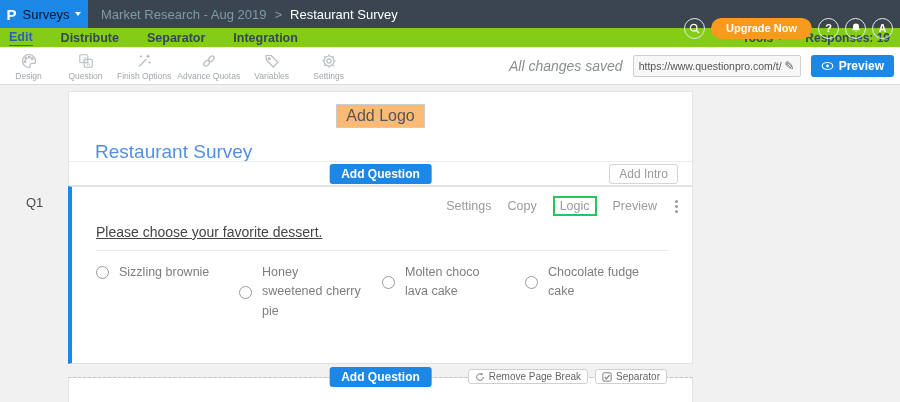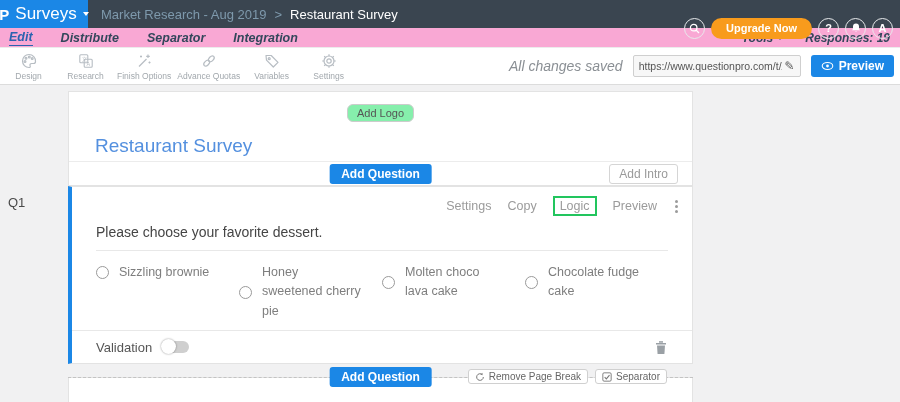--- a/index.html
+++ b/index.html
@@ -2,30 +2,30 @@
 <html><head>
 <meta charset="utf-8">
 <style>
   * { margin:0; padding:0; box-sizing:border-box; }
   html,body { width:900px; height:402px; font-family:"Liberation Sans", sans-serif; background:#fff; overflow:hidden; }
 
   
   .topbar { height:28px; background:#3A4550; display:flex; align-items:center; position:relative; }
   .logo-block { width:88px; height:28px; background:#1B87E6; display:flex; align-items:center; justify-content:center; gap:6px; }
   .logo-glyph { color:#fff; font-weight:bold; font-size:15px; line-height:1; }
-  .logo-label { color:#ffffff; font-size:17px; }
+  .logo-label { color:#0f172a; font-size:13px; }
   .caret { width:0; height:0; border-left:3.5px solid transparent; border-right:3.5px solid transparent; border-top:4px solid #fff; display:inline-block; }
   .breadcrumb { margin-left:13px; font-size:13px; color:#7E99AC; display:flex; gap:8px; align-items:center; }
   .breadcrumb .current { color:#fff; }
   .topbar-right { margin-left:auto; display:flex; align-items:center; gap:6px; padding-right:7px;margin-top:28px; }
   .circle-btn { width:21px; height:21px; border-radius:50%; border:1.5px solid #e8eaec; color:#fff; display:flex; align-items:center; justify-content:center; font-size:11px; font-weight:bold; }
   .upgrade-btn { background:#F89B1C; color:#fff; font-size:11px; font-weight:bold; border:none; border-radius:11px; height:21px; padding:0 15px; }
 
   
-  .navrow { height:19px; background:#f9a8d4; display:flex; align-items:center; padding-left:9px;font-style:italic; }
+  .navrow { height:19px; background:#84cc16; display:flex; align-items:center; padding-left:9px; }
   .nav-item { font-size:12.5px; font-weight:600; color:#33475B; margin-right:28px; text-decoration:none; }
   .nav-item.active { color:#2B63B0; border-bottom:1px solid #2B63B0; padding-bottom:1px; }
   .nav-right { margin-left:auto; display:flex; align-items:center; gap:22px; padding-right:10px; }
   .nav-right .tools { font-size:12px; font-weight:600; color:#33475B; display:flex; align-items:center; gap:4px; }
   .nav-right .tools .caret { border-top-color:#33475B; }
   .nav-right .responses { font-size:12px; font-weight:600; color:#33475B; }
 
   
   .toolbar { height:38px; background:#fff; border-top:1px solid #ececec; border-bottom:1px solid #dcdcdc; display:flex; align-items:stretch; }
   .tool-item { min-width:57px; padding:2px 3px 1px; display:flex; flex-direction:column; align-items:center; justify-content:center; gap:1px; }
@@ -34,39 +34,39 @@
   .tool-label { font-size:8.5px; color:#A2A8AD; white-space:nowrap; }
   .toolbar-right { margin-left:auto; display:flex; align-items:center; gap:10px; padding-right:6px; }
   .saved-note { font-size:14px; font-style:italic; color:#8a8f94; white-space:nowrap; }
   .url-box { width:168px; height:22px; border:1px solid #cfcfcf; border-radius:2px; background:#f7f7f7; display:flex; align-items:center; padding:0 5px; gap:3px; }
   .url-box input { flex:1; min-width:0; border:none; background:transparent; font-size:10.5px; color:#555; font-family:"Liberation Sans",sans-serif; outline:none; }
   .url-pencil { font-size:12px; color:#555; font-family:"DejaVu Sans",sans-serif; }
   .preview-btn { background:#1B87E6; color:#fff; border:none; border-radius:3px; height:22px; padding:0 10px; font-size:12px; font-weight:bold; display:flex; align-items:center; gap:5px; }
 
   
   .content { position:relative; height:318px; background:#F1F1F2; }
-  .q-label { position:absolute; left:8px; top:110px; font-size:13px; color:#4a4a4a; }
+  .q-label { position:absolute; left:26px; top:110px; font-size:13px; color:#4a4a4a; }
 
   .card { background:#fff; border:1px solid #E3E3E3; position:absolute; left:68px; width:625px; }
   .page1 { top:6px; height:95px; }
-  .add-logo-btn { display:block; margin:12px auto 0; background:#86efac; border:1px solid #ccc; border-radius:6px; font-size:11px; color:#555; padding:2px 9px; font-family:"Liberation Sans",sans-serif; }
+  .add-logo-btn { display:block; margin:12px auto 0; background:#fdba74; border:1px solid #ccc; border-radius:0; font-size:16px; color:#555; padding:2px 9px; font-family:"Liberation Sans",sans-serif; }
   .survey-title { margin:13px 0 0 26px; font-size:19px; color:#5490DF; }
   .p1-bottom { position:absolute; left:0; right:0; bottom:0; height:24px; border-top:1px solid #ECECEC; }
   .blue-btn { background:#1B87E6; color:#fff; border:none; border-radius:3px; font-size:12px; font-weight:bold; padding:3px 12px; font-family:"Liberation Sans",sans-serif; }
   .p1-bottom .blue-btn { position:absolute; left:50%; transform:translateX(-50%); top:2px; }
   .add-intro-btn { position:absolute; right:14px; top:2px; background:#fff; border:1px solid #d5d5d5; border-radius:3px; font-size:12px; color:#9a9a9a; padding:2px 9px; font-family:"Liberation Sans",sans-serif; }
 
   
   .qcard { top:101px; height:178px; border-left:4px solid #1B87E6; display:flex; flex-direction:column; }
   .q-actions { display:flex; justify-content:flex-end; align-items:center; gap:16px; padding:9px 14px 0; }
   .q-action { font-size:12.5px; color:#9b9b9b; }
   .q-action.highlight { border:2px solid #22c55e; padding:1px 5px; }
   .dots-menu { display:flex; flex-direction:column; gap:2px; margin-left:2px; }
   .dots-menu i { width:3px; height:3px; border-radius:50%; background:#9b9b9b; }
-  .q-text { margin:8px 0 0 24px; font-size:14px; color:#454545; }
+  .q-text { margin:8px 0 0 24px; font-size:14px; color:#454545;text-decoration:underline; }
   .q-div { border-top:1px solid #E8E8E8; margin:10px 24px 0; }
   .q-options { display:flex; align-items:flex-start; padding:12px 24px 0; }
   .opt { flex:1; display:flex; align-items:center; gap:10px; }
   .radio { width:13px; height:13px; border:1.5px solid #9a9a9a; border-radius:50%; flex:0 0 auto; background:#fff; }
   .opt-label { font-size:12.5px; color:#7E7E7E; max-width:100px; line-height:1.55; }
   .q-links { display:flex; justify-content:space-between; align-items:center; padding:9px 24px 6px; }
   .link-blue { font-size:12.5px; color:#4D90DC; text-decoration:none; }
   .link-dark { font-size:12.5px; color:#3A6CB3; text-decoration:none; }
   .q-bottom { margin-top:auto; border-top:1px solid #E8E8E8; display:flex; align-items:center; padding:0 24px; height:33px; }
   .validation-label { font-size:13px; color:#555; }
@@ -144,21 +144,21 @@
   </div>
   <div class="tool-item">
     <span>
         <svg width="18" height="18" viewBox="0 0 18 18" fill="none" stroke="#B7BDC3" stroke-width="1.1">
           <rect x="2.8" y="2.8" width="8" height="8" rx="1"></rect>
           <rect x="7.2" y="7.2" width="8" height="8" rx="1"></rect>
           <text x="4.8" y="9" font-size="5.5" fill="#B7BDC3" stroke="none" font-family="Liberation Sans,sans-serif">文</text>
           <text x="9.4" y="13.6" font-size="5.5" fill="#B7BDC3" stroke="none" font-family="Liberation Sans,sans-serif">A</text>
         </svg>
       </span>
-    <span class="tool-label">Research</span>
+    <span class="tool-label">Question</span>
   </div>
   <div class="tool-item">
     <span>
         <svg width="18" height="18" viewBox="0 0 18 18" fill="none" stroke="#B7BDC3" stroke-width="1.2">
           <line x1="4" y1="14.5" x2="11.5" y2="7"></line>
           <path d="M13 2.5v3.6M11.2 4.3h3.6"></path>
           <path d="M6 3.5v2M5 4.5h2"></path>
           <path d="M14.5 9.5v2M13.5 10.5h2"></path>
         </svg>
       </span>
@@ -245,33 +245,20 @@
         <span class="opt-label">Honey sweetened cherry pie</span>
       </div>
       <div class="opt">
         <span class="radio"></span>
         <span class="opt-label">Molten choco lava cake</span>
       </div>
       <div class="opt">
         <span class="radio"></span>
         <span class="opt-label">Chocolate fudge cake</span>
       </div>
-    </div>
-    <div class="q-bottom">
-      <span class="validation-label">Validation</span>
-      <span class="toggle">
-          <span class="knob"></span>
-        </span>
-      <button class="trash-btn">
-        <svg width="14" height="15" viewBox="0 0 14 15">
-            <rect x="5" y="1.2" width="4" height="1.5" fill="#9aa0a5"></rect>
-            <rect x="2" y="3" width="10" height="1.5" fill="#9aa0a5"></rect>
-            <path d="M3 5.5h8l-.6 8.5H3.6z" fill="#9aa0a5"></path>
-          </svg>
-      </button>
     </div>
   </div>
 
   <div class="pagebreak-row">
     <span class="dash"></span>
     <button class="blue-btn">Add Question</button>
     <span class="break-btns">
       <button class="mini-btn">
         <svg width="10" height="10" viewBox="0 0 12 12">
             <path d="M10 6a4 4 0 1 1-1.2-2.8" fill="none" stroke="#777" stroke-width="1.2"></path>

